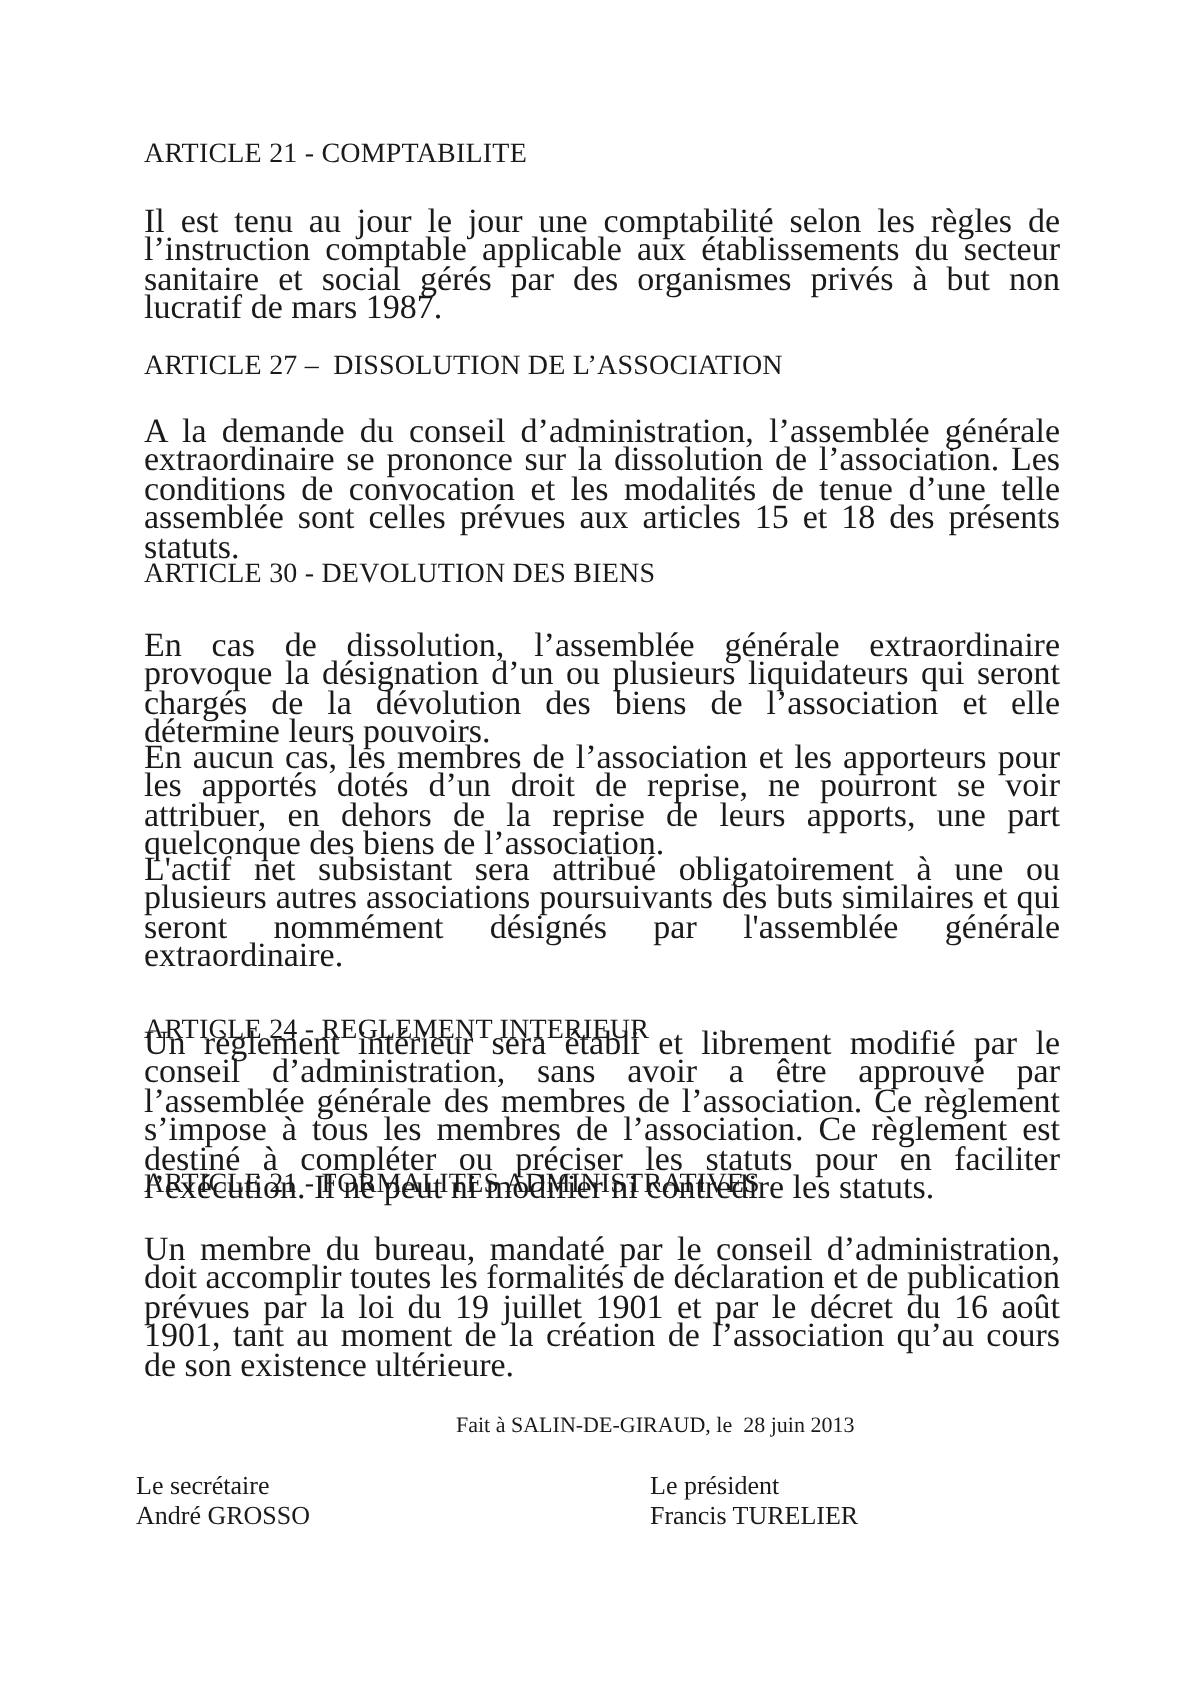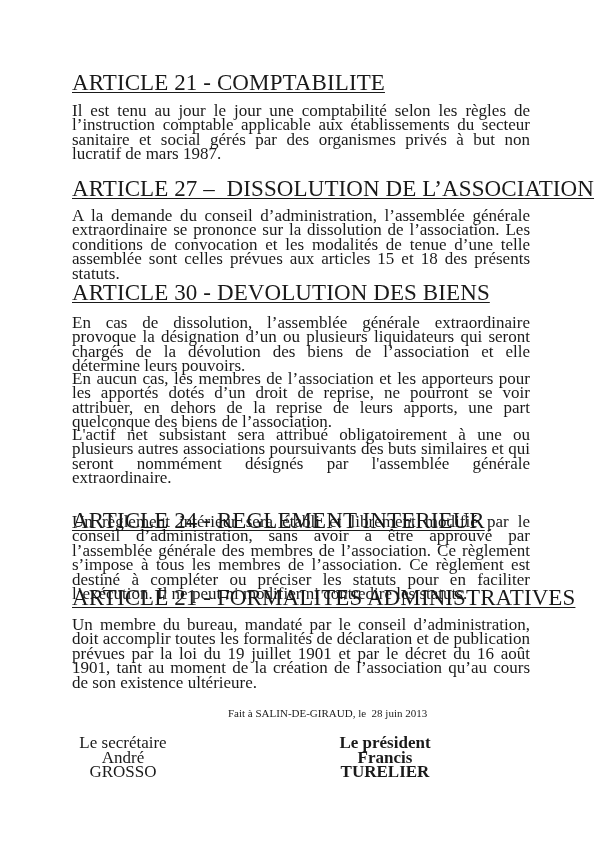--- a/index.html
+++ b/index.html
@@ -1,24 +1,24 @@
 <!DOCTYPE html>
 <html><head>
 <meta charset="utf-8">
 <style>
   html, body { margin: 0; padding: 0; background: #ffffff; }
   body { width: 600px; height: 848px; position: relative; overflow: hidden;
          font-family: "Liberation Serif", "DejaVu Serif", serif; color: #1a1a1a; }
   .page { position: absolute; left: 72px; top: 0; width: 458px; }
-  .heading { position: absolute; left: 0; font-size: 23px; text-decoration: underline;
+  .heading { position: absolute; left: 0; font-size: 14px; 
              text-underline-offset: 2px; text-decoration-thickness: 1px; white-space: pre; letter-spacing: 0.1px; }
   .para { position: absolute; left: 0; width: 458px; font-size: 17px; line-height: 14.4px;
           text-align: justify; text-align-last: left; }
   .place { position: absolute; left: 228px; top: 707px; font-size: 11px; white-space: pre; }
-  .sig { position: absolute; font-size: 17px; line-height: 14.6px; text-align: center; }
+  .sig { position: absolute; font-size: 13px; line-height: 14.6px; text-align: left; }
 </style>
 </head>
 <body>
 
 <div class="page">
 
   <div class="heading" style="top:70px">ARTICLE 21 - COMPTABILITE</div>
   <div class="para" style="top:104px">Il est tenu au jour le jour une comptabilité selon les règles de l’instruction comptable applicable aux établissements du secteur sanitaire et social gérés par des organismes privés à but non lucratif de mars 1987.</div>
 
   <div class="heading" style="top:176px">ARTICLE 27 –  DISSOLUTION DE L’ASSOCIATION</div>
@@ -37,16 +37,16 @@
 
 </div>
 
 <div class="place">Fait à SALIN-DE-GIRAUD, le  28 juin 2013</div>
 
 <div class="sig" style="left:68px; top:736px; width:110px;">
   <div>Le secrétaire</div>
   <div>André GROSSO</div>
 </div>
 
-<div class="sig" style="left:325px; top:736px; width:120px;font-weight:bold;">
+<div class="sig" style="left:325px; top:736px; width:120px;">
   <div>Le président</div>
   <div>Francis TURELIER</div>
 </div>
 
 </body></html>

